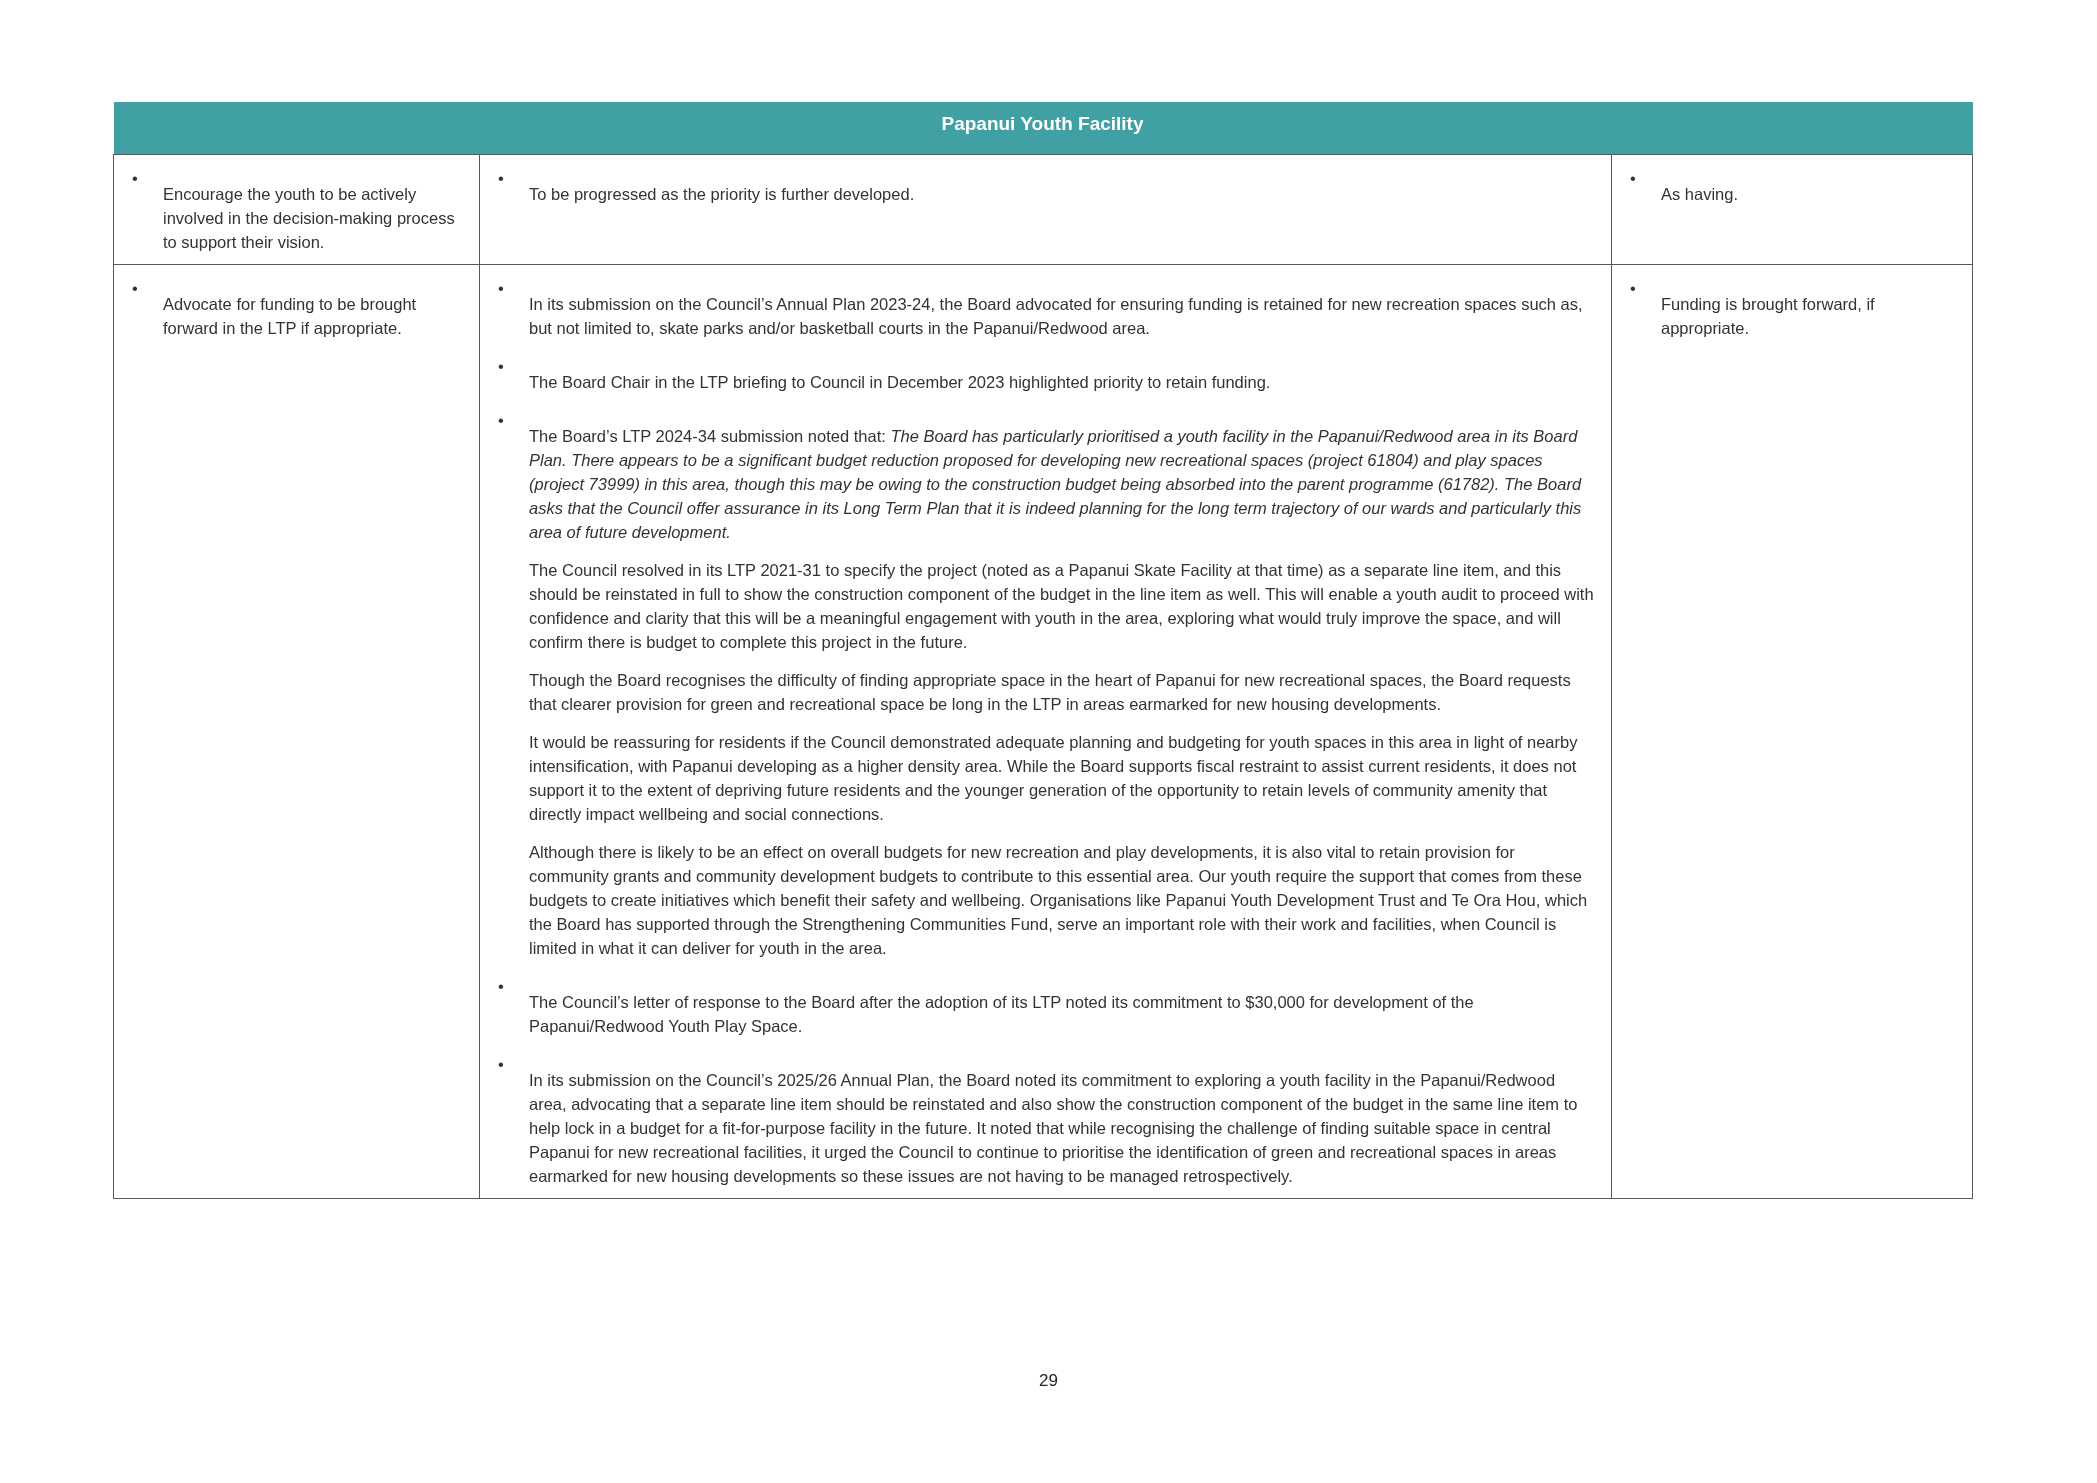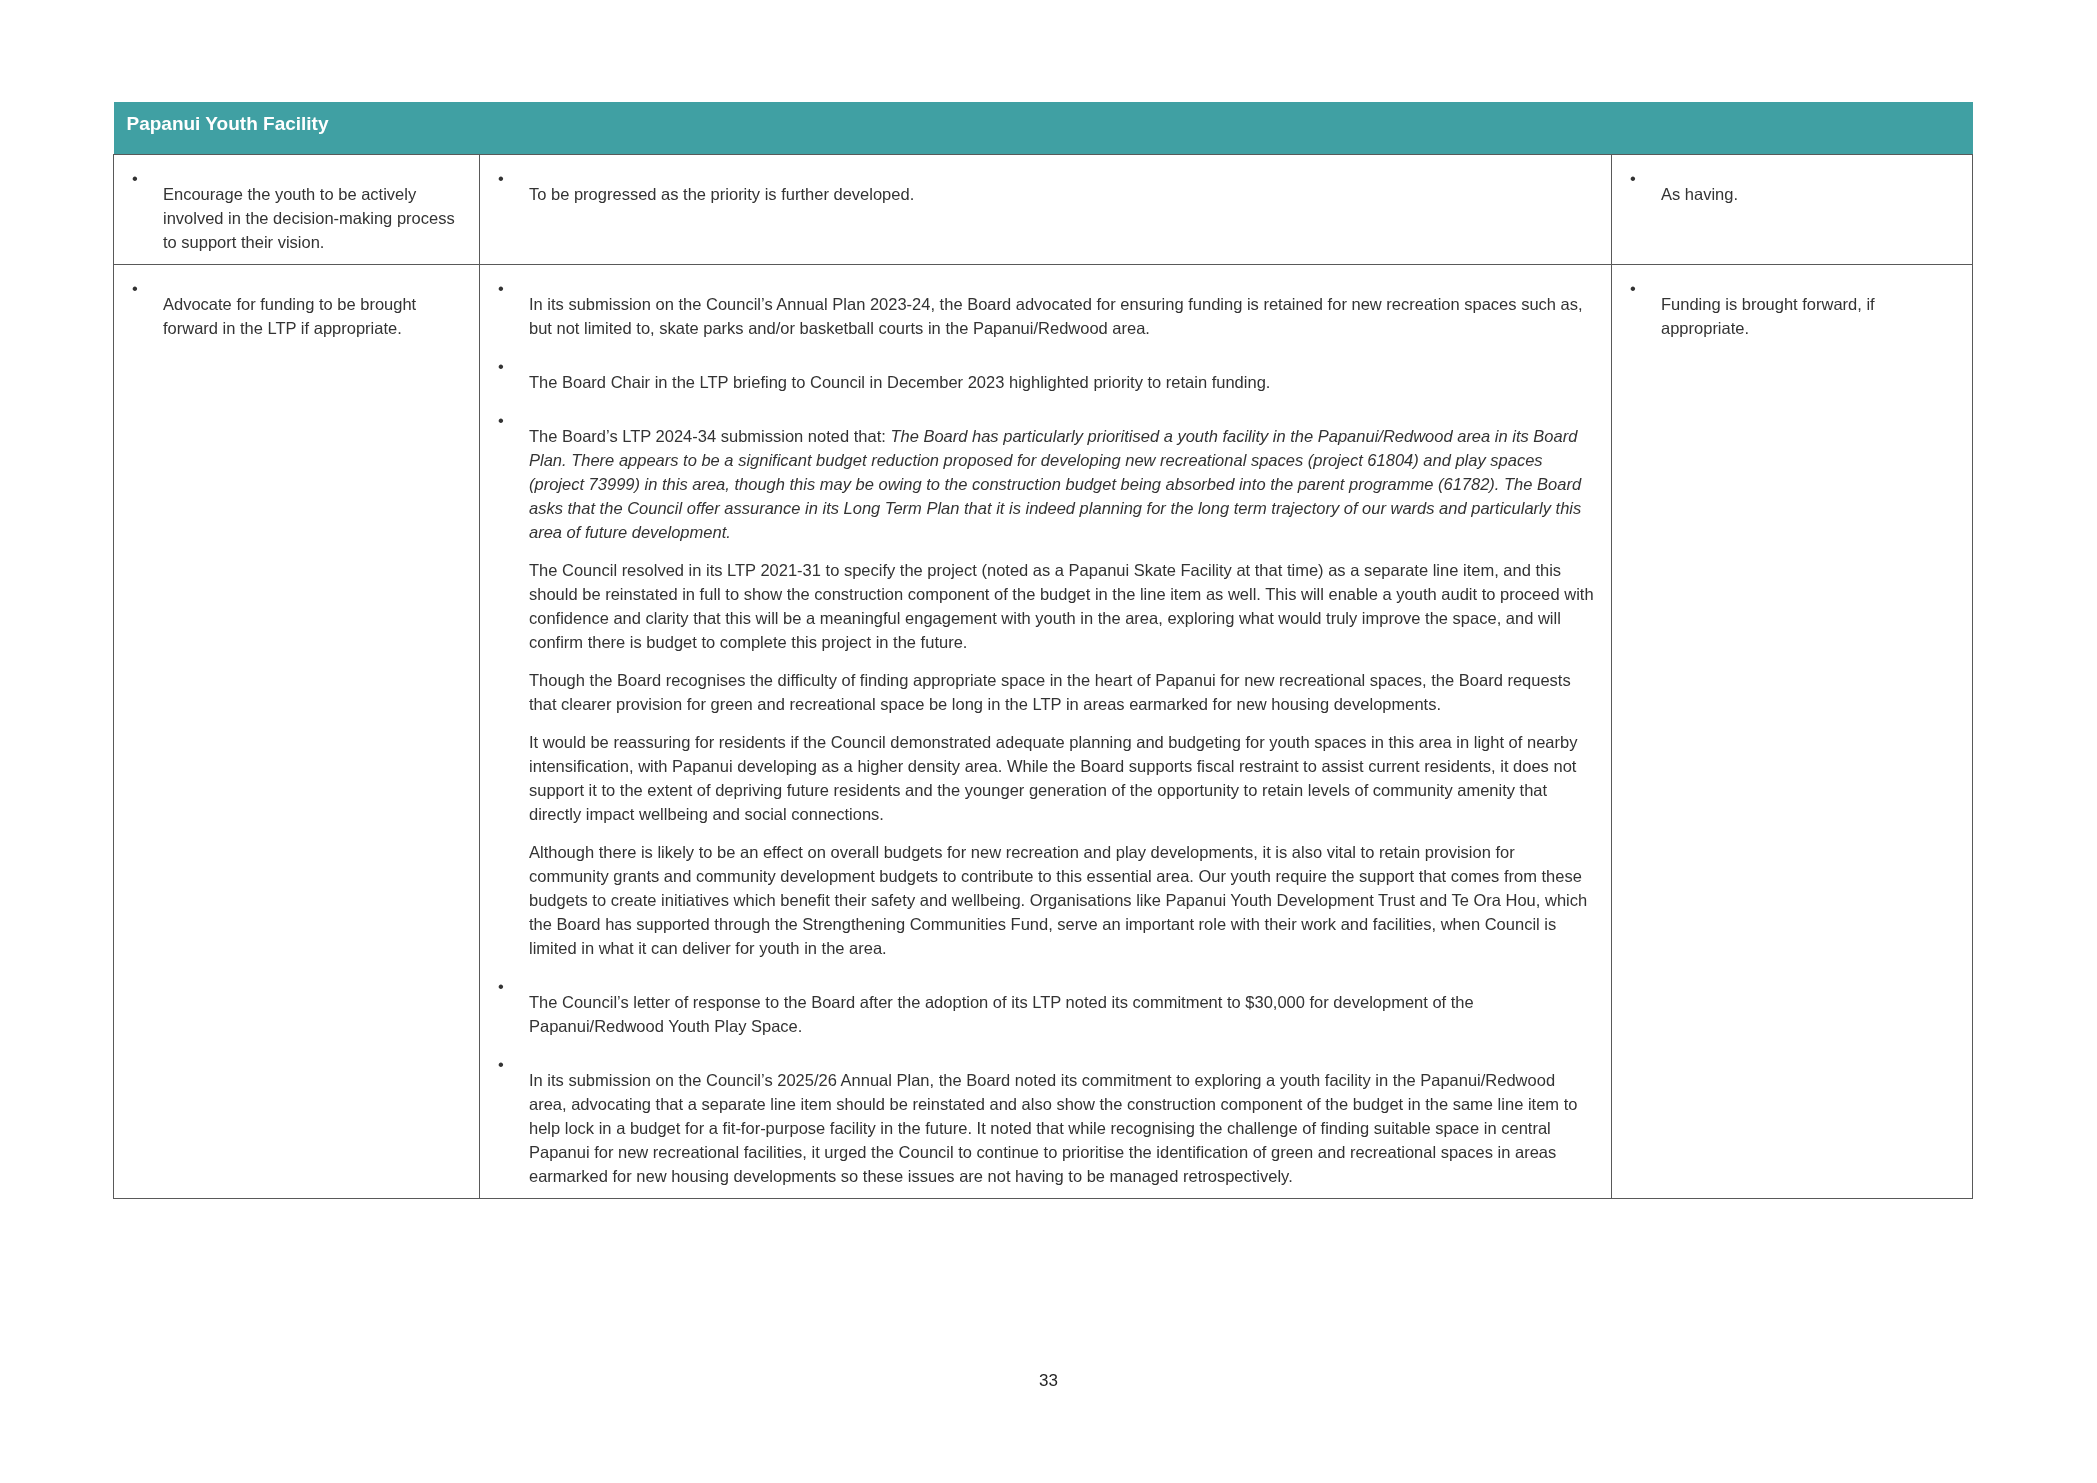--- a/index.html
+++ b/index.html
@@ -30,21 +30,21 @@
     table-layout: fixed;
   }
   col.c1 { width: 366px; }
   col.c2 { width: 1132px; }
   col.c3 { width: 361px; }
   th.table-header {
     background: #40A0A3;
     color: #ffffff;
     font-weight: bold;
     font-size: 19px;
-    text-align: left;
+    text-align: center;
     vertical-align: top;
     height: 52px;
     padding: 11px 14px 0 13px;
     border: none;
     box-sizing: border-box;
   }
   td.cell {
     border: 1px solid #595959;
     vertical-align: top;
     padding: 11px 16px 10px 14px;
@@ -165,15 +165,15 @@
               <div class="block bullet">
                 <span class="bullet-marker">•</span>
                 <span class="text">Funding is brought forward, if appropriate.</span>
               </div>
             </div>
         </td>
       </tr>
     </tbody>
   </table>
 
-  <div class="page-number">33</div>
+  <div class="page-number">29</div>
 
 </div>
 
 </body></html>

